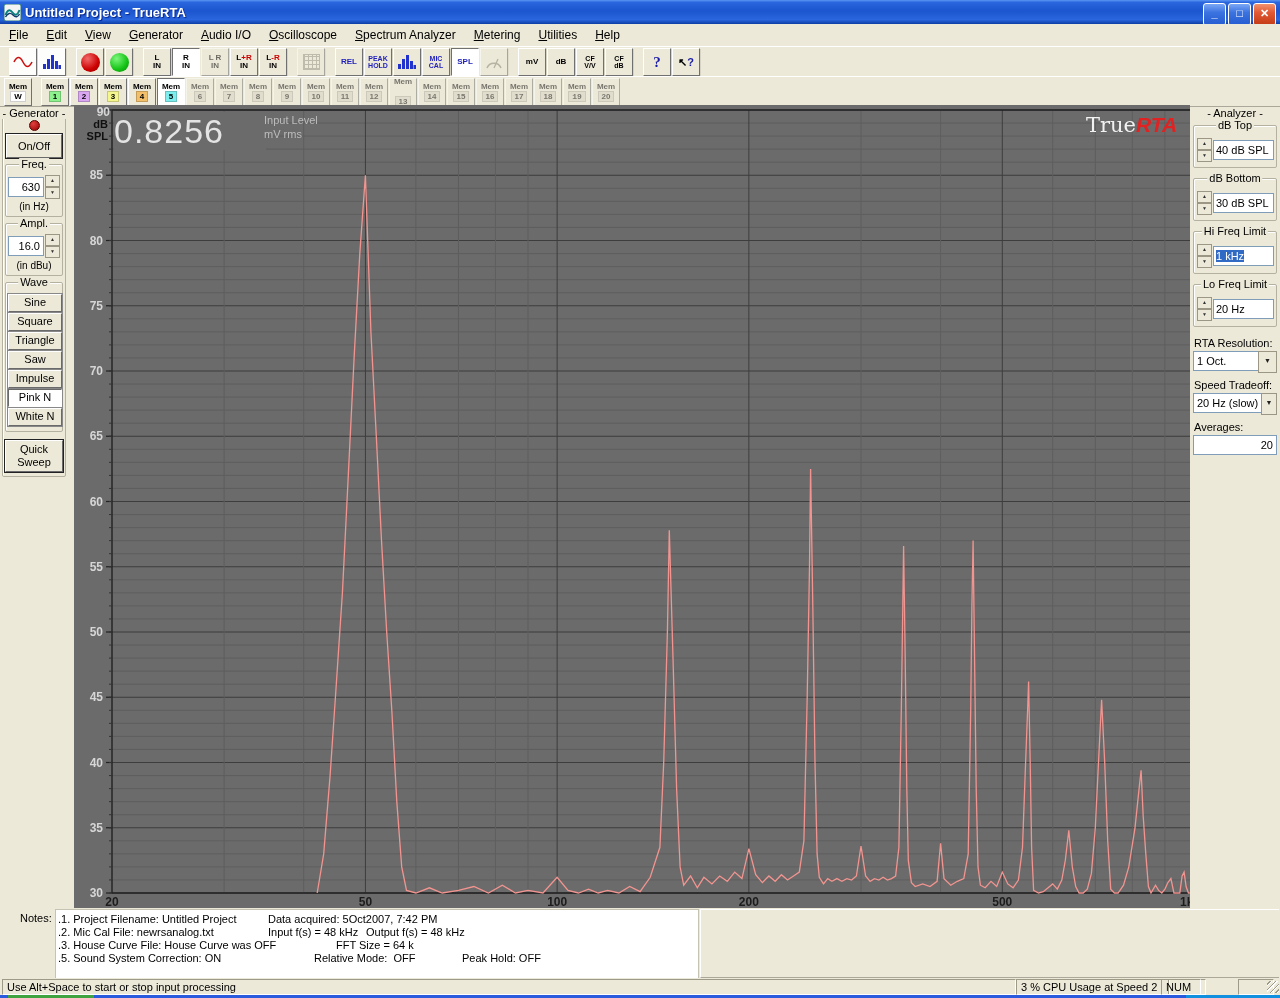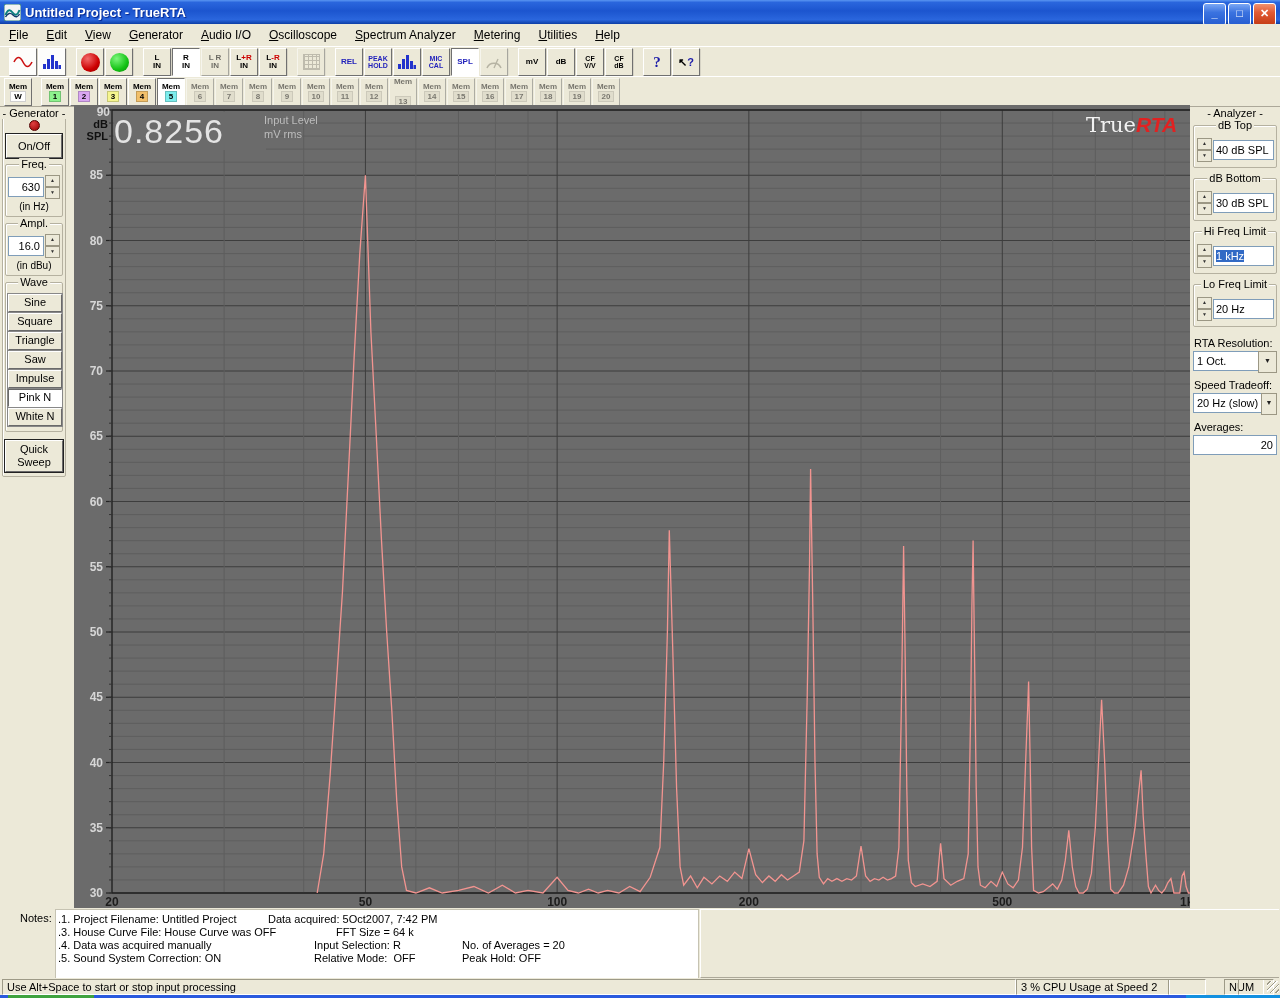--- a/index.html
+++ b/index.html
@@ -130,21 +130,21 @@
     border-top:1px solid #fff;border-left:1px solid #fff;border-bottom:1px solid #aca899;}
 
   
   #statusbar{position:absolute;left:0;top:978px;width:1280px;height:17px;background:#ece9d8;}
   .sb-panel{position:absolute;top:1px;height:14px;font-size:11px;line-height:14px;padding:0 4px;
     border-top:1px solid #9d9a87;border-left:1px solid #9d9a87;border-bottom:1px solid #fff;border-right:1px solid #fff;
     white-space:nowrap;overflow:hidden;}
   #sb-msg{left:2px;width:1004px;}
   #sb-cpu{left:1016px;width:144px;}
   #sb-blank1{left:1168px;width:28px;}
-  #sb-num{left:1224px;width:30px;}
+  #sb-num{left:1161px;width:30px;}
   #sb-blank2{left:1238px;width:26px;}
   #sb-grip{position:absolute;right:1px;top:3px;width:12px;height:12px;
     background:repeating-linear-gradient(135deg,transparent 0 2px,#9d9a87 2px 3px,#fff 3px 4px);}
 
   
   #taskbar{position:absolute;left:0;top:995px;width:1280px;height:3px;background:#2a5ade;}
   #task-start{position:absolute;left:8px;top:0;width:86px;height:3px;background:#3fa33f;}
   #task-tray{position:absolute;left:1186px;top:0;width:94px;height:3px;background:#1290e0;}
 </style>
 </head>
@@ -360,21 +360,21 @@
       <div class="mem-btn disabled">
         <div class="mem-top">Mem</div>
         <div class="mem-num" style="background: rgb(214, 210, 194);">17</div>
       </div>
       <div class="mem-btn disabled">
         <div class="mem-top">Mem</div>
         <div class="mem-num" style="background: rgb(214, 210, 194);">18</div>
       </div>
       <div class="mem-btn disabled">
         <div class="mem-top">Mem</div>
-        <div class="mem-num" style="background: rgb(214, 210, 194);">19</div>
+        <div class="mem-num" style="background: rgb(214, 210, 194); font-family: Liberation Mono, monospace;">19</div>
       </div>
       <div class="mem-btn disabled">
         <div class="mem-top">Mem</div>
         <div class="mem-num" style="background: rgb(214, 210, 194);">20</div>
       </div>
     </div>
 
   <div id="gen-panel">
     <div class="gbox" style="padding-top:4px;">
       <div class="gbox-legend">- Generator -</div>
@@ -673,27 +673,27 @@
   </div>
 
   <div id="notes-area">
     <div id="notes-label">Notes:</div>
     <div id="notes-box">
         <div class="nrow">
           <span class="ncell" style="left: 2px;">.1. Project Filename: Untitled Project</span>
           <span class="ncell" style="left: 212px;">Data acquired: 5Oct2007, 7:42 PM</span>
         </div>
         <div class="nrow">
+          <span class="ncell" style="left: 2px;">.2. Mic Cal File: newrsanalog.txt</span>
+          <span class="ncell" style="left: 212px;">Input f(s) = 48 kHz</span>
+          <span class="ncell" style="left: 310px;">Output f(s) = 48 kHz</span>
+        </div>
+        <div class="nrow">
           <span class="ncell" style="left: 2px;">.3. House Curve File: House Curve was OFF</span>
           <span class="ncell" style="left: 280px;">FFT Size = 64 k</span>
-        </div>
-        <div class="nrow">
-          <span class="ncell" style="left: 2px;">.4. Data was acquired manually</span>
-          <span class="ncell" style="left: 258px;">Input Selection: R</span>
-          <span class="ncell" style="left: 406px;">No. of Averages = 20</span>
         </div>
         <div class="nrow">
           <span class="ncell" style="left: 2px;">.5. Sound System Correction: ON</span>
           <span class="ncell" style="left: 258px;">Relative Mode:  OFF</span>
           <span class="ncell" style="left: 406px;">Peak Hold: OFF</span>
         </div>
       </div>
     <div id="notes-right"></div>
   </div>
 

